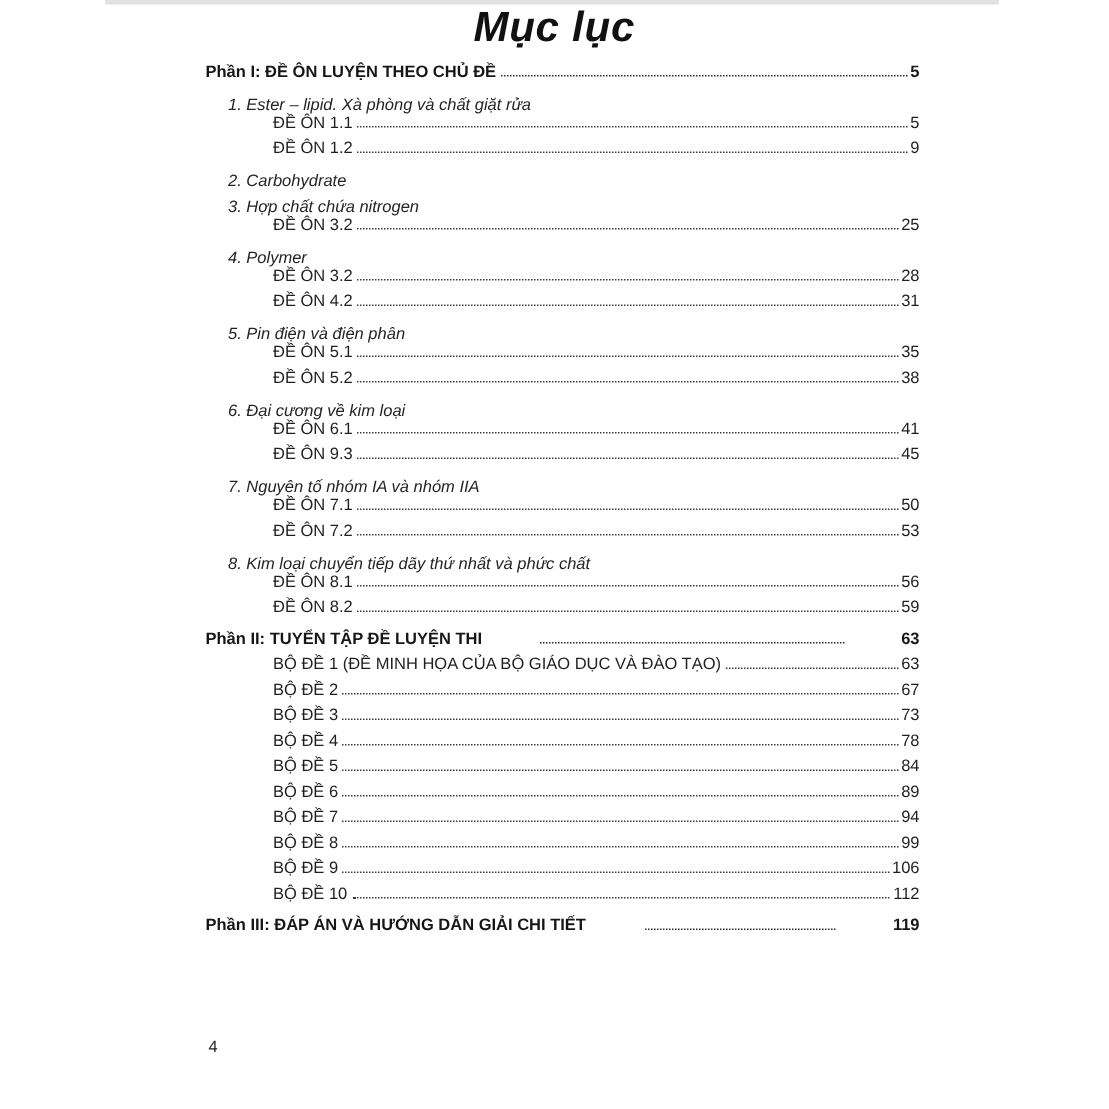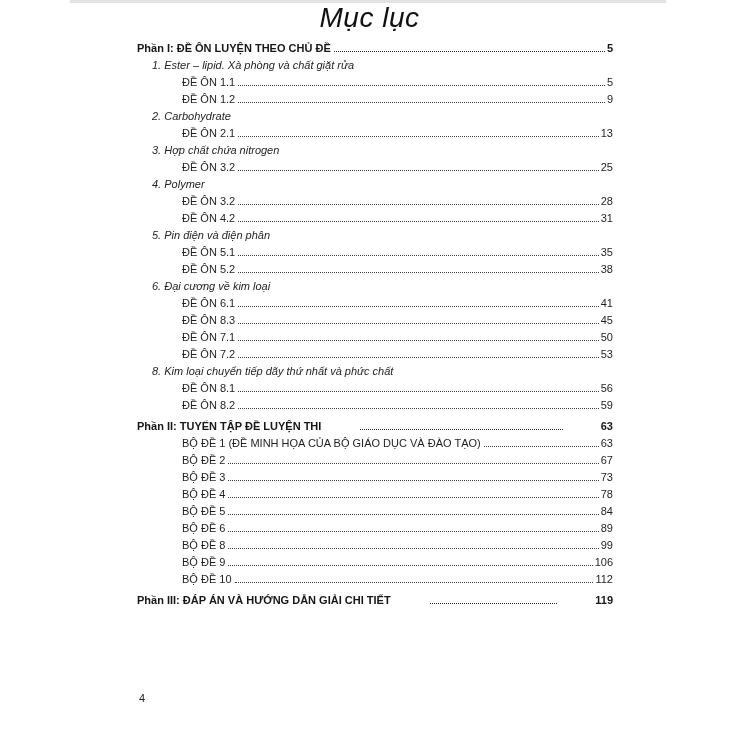--- a/index.html
+++ b/index.html
@@ -25,21 +25,21 @@
     background: #e2e2e2;
   }
   .title {
     position: absolute;
     top: 2px;
     left: 0;
     width: 739px;
     margin: 0;
     text-align: center;
     font-size: 28px;
-    font-weight: normal;
+    font-weight: bold;
     font-style: italic;
     letter-spacing: 0.5px;
     color: #111111;
   }
   .toc {
     position: absolute;
     top: 42px;
     left: 137px;
     width: 476px;
   }
@@ -55,20 +55,21 @@
     color: #161616;
   }
   .row.part:not(:first-child) {
     margin-top: 4px;
     gap: 36px;
   }
   .row.topic {
     font-style: italic;
     padding-left: 15px;
     color: #242424;
+    align-items: flex-end;
   }
   .row.entry {
     padding-left: 45px;
     justify-content: center;
   }
   .leader {
     flex: 1;
     border-bottom: 1.6px dotted #3c3c3c;
     margin: 0 2px 3px 3px;
     min-width: 10px;
@@ -111,25 +112,20 @@
         <span class="pagenum">5</span>
       </div>
       <div class="row entry">
         <span class="label">ĐỀ ÔN 1.2</span>
         <span class="leader"></span>
         <span class="pagenum">9</span>
       </div>
       <div class="row topic">
         <span class="label">2. Carbohydrate</span>
       </div>
-      <div class="row entry">
-        <span class="label">ĐỀ ÔN 2.1</span>
-        <span class="leader"></span>
-        <span class="pagenum">13</span>
-      </div>
       <div class="row topic">
         <span class="label">3. Hợp chất chứa nitrogen</span>
       </div>
       <div class="row entry">
         <span class="label">ĐỀ ÔN 3.2</span>
         <span class="leader"></span>
         <span class="pagenum">25</span>
       </div>
       <div class="row topic">
         <span class="label">4. Polymer</span>
@@ -159,23 +155,26 @@
       </div>
       <div class="row topic">
         <span class="label">6. Đại cương về kim loại</span>
       </div>
       <div class="row entry">
         <span class="label">ĐỀ ÔN 6.1</span>
         <span class="leader"></span>
         <span class="pagenum">41</span>
       </div>
       <div class="row entry">
-        <span class="label">ĐỀ ÔN 8.3</span>
+        <span class="label">ĐỀ ÔN 9.3</span>
         <span class="leader"></span>
         <span class="pagenum">45</span>
+      </div>
+      <div class="row topic">
+        <span class="label">7. Nguyên tố nhóm IA và nhóm IIA</span>
       </div>
       <div class="row entry">
         <span class="label">ĐỀ ÔN 7.1</span>
         <span class="leader"></span>
         <span class="pagenum">50</span>
       </div>
       <div class="row entry">
         <span class="label">ĐỀ ÔN 7.2</span>
         <span class="leader"></span>
         <span class="pagenum">53</span>
@@ -220,20 +219,25 @@
       </div>
       <div class="row entry">
         <span class="label">BỘ ĐỀ 5</span>
         <span class="leader"></span>
         <span class="pagenum">84</span>
       </div>
       <div class="row entry">
         <span class="label">BỘ ĐỀ 6</span>
         <span class="leader"></span>
         <span class="pagenum">89</span>
+      </div>
+      <div class="row entry">
+        <span class="label">BỘ ĐỀ 7</span>
+        <span class="leader"></span>
+        <span class="pagenum">94</span>
       </div>
       <div class="row entry">
         <span class="label">BỘ ĐỀ 8</span>
         <span class="leader"></span>
         <span class="pagenum">99</span>
       </div>
       <div class="row entry">
         <span class="label">BỘ ĐỀ 9</span>
         <span class="leader"></span>
         <span class="pagenum">106</span>

